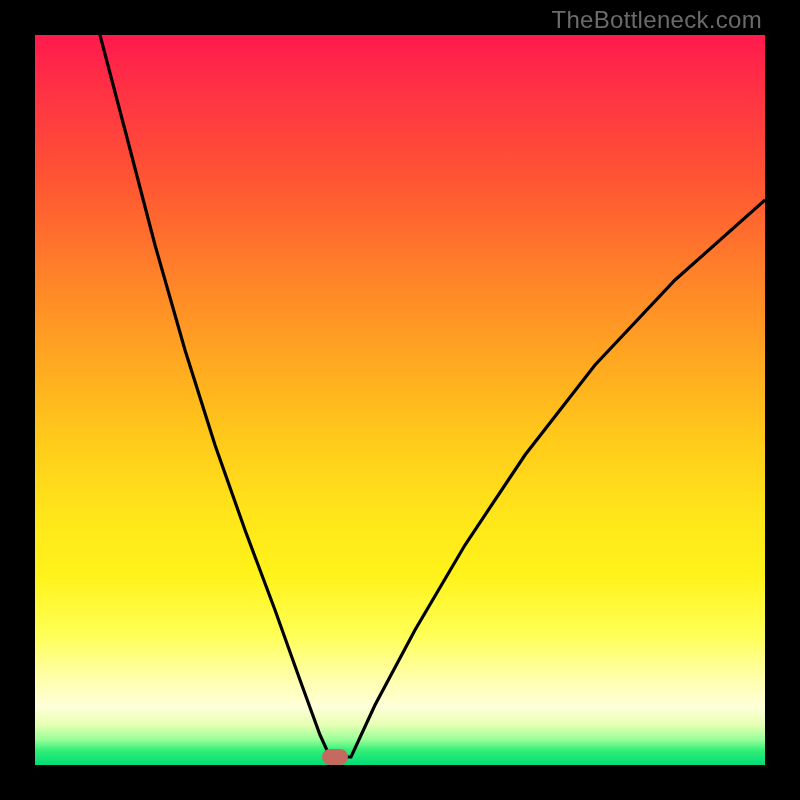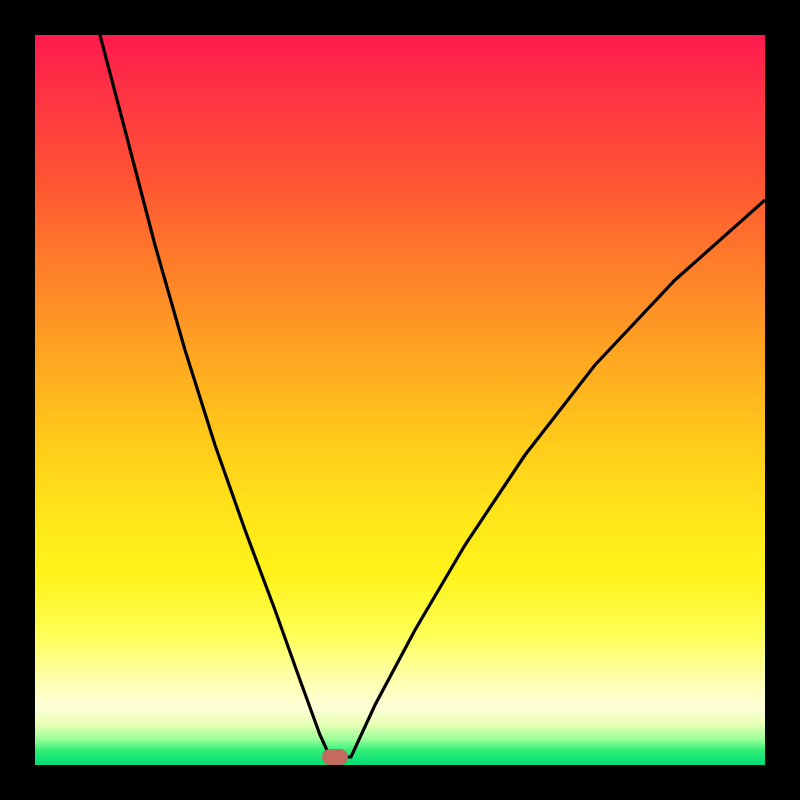--- a/index.html
+++ b/index.html
@@ -71,13 +71,14 @@
 <div class="frame">
   <div class="plot">
 
     <svg class="curve" width="730" height="730" viewBox="0 0 730 730">
       <path id="curve-path" fill="none" stroke-width="3.2" stroke="#000000" d="M 65 0 L 90 95 L 120 210 L 150 315 L 180 410 L 210 495 L 240 575 L 265 645 L 285 700 L 295 722 L 295 722 L 316 722 L 316 722 L 340 670 L 380 595 L 430 510 L 490 420 L 560 330 L 640 245 L 730 165"></path>
     </svg>
 
     <div class="marker" id="marker" style="left: 287px; top: 714px; background: rgb(196, 106, 95);"></div>
   </div>
 
+  <div class="watermark">TheBottleneck.com</div>
 </div>
 
 </body></html>

